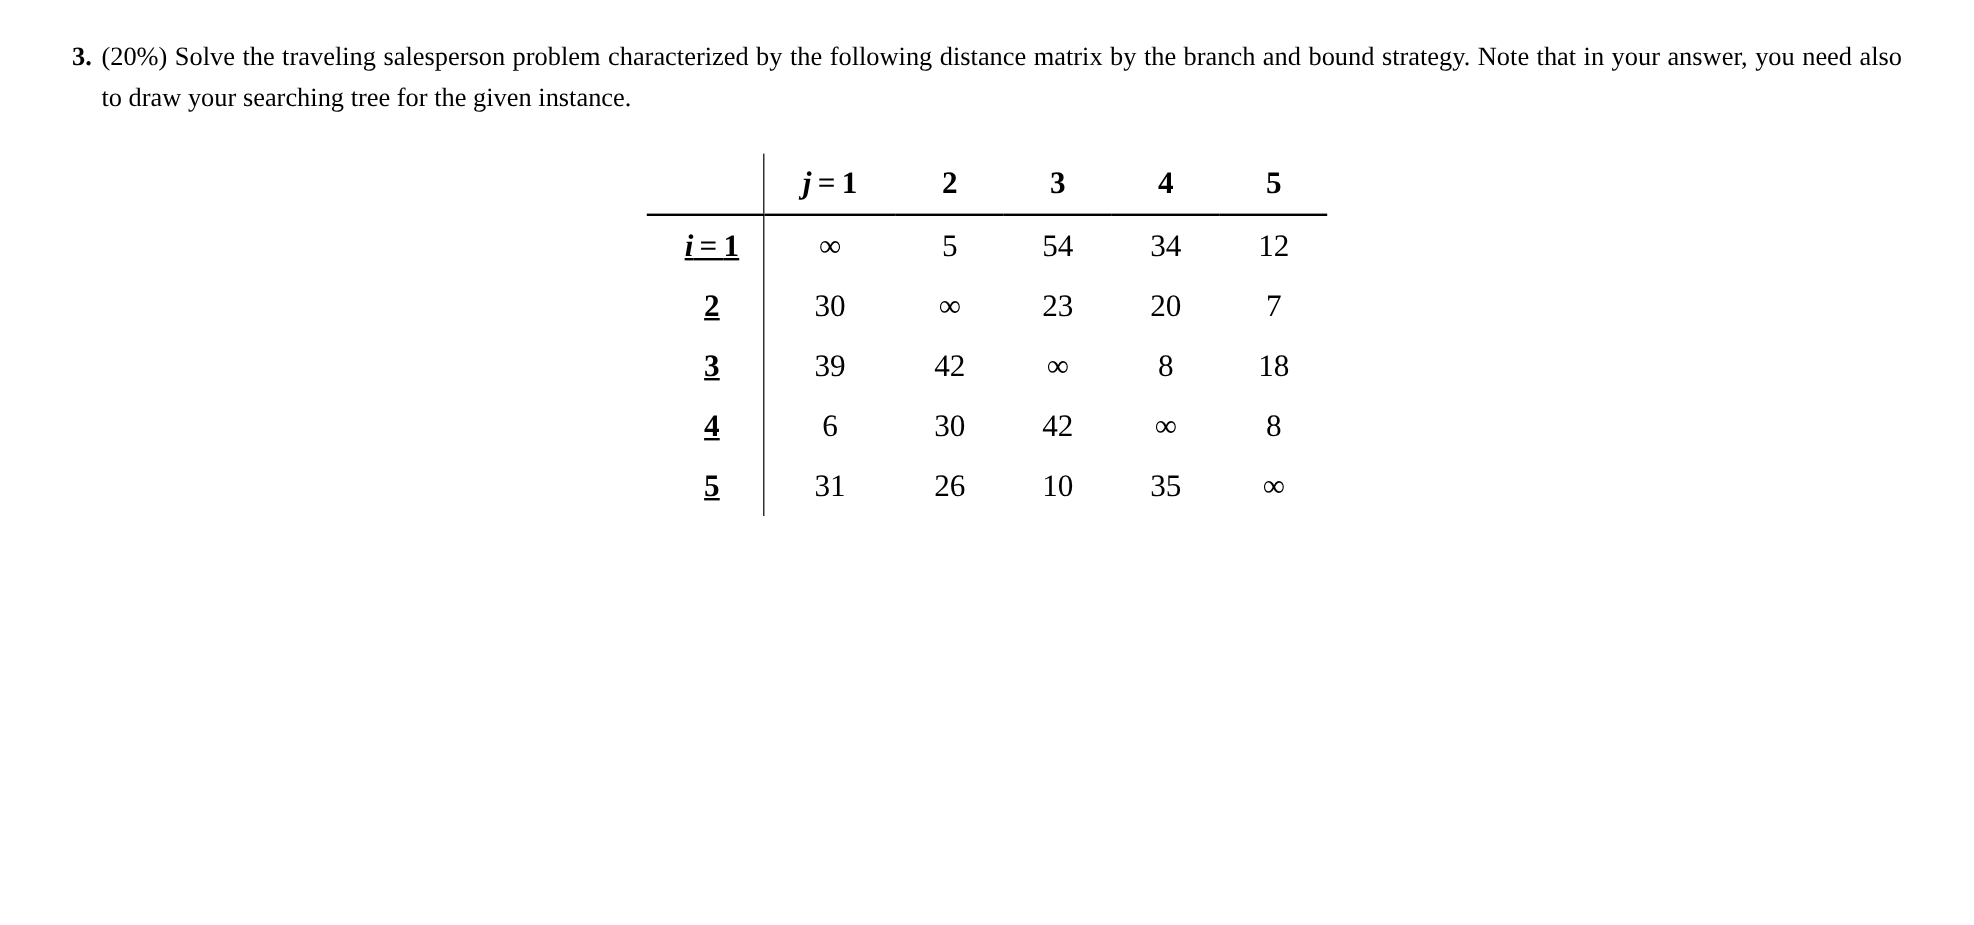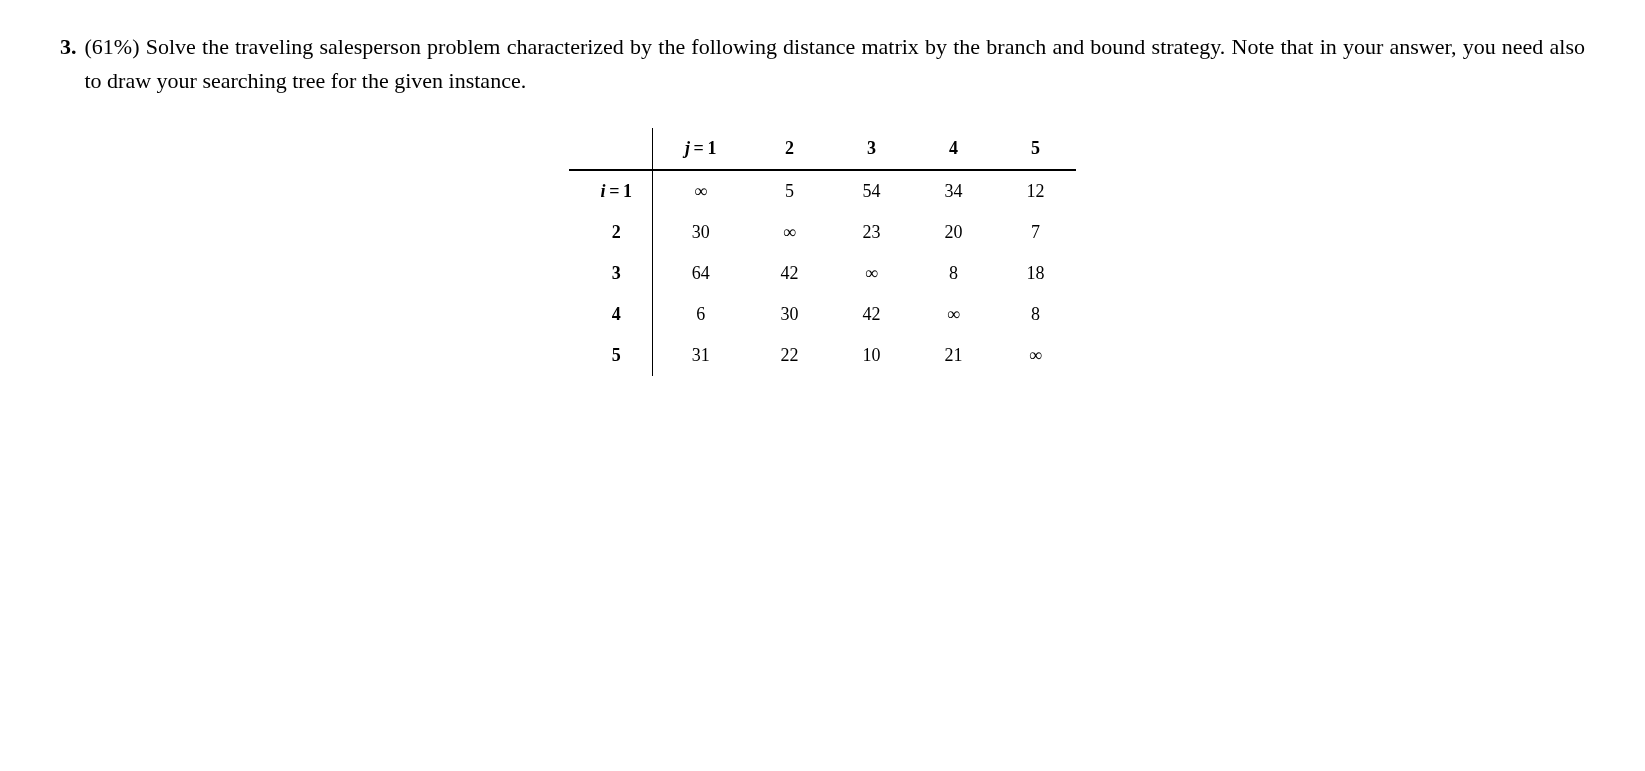--- a/index.html
+++ b/index.html
@@ -37,40 +37,41 @@
     }
 
     .matrix-container {
       display: flex;
       justify-content: center;
       margin-top: 20px;
     }
 
     .matrix-table {
       border-collapse: collapse;
-      font-size: 18px;
+      font-size: 26px;
     }
 
     .matrix-table th,
     .matrix-table td {
       padding: 10px 32px;
       text-align: center;
       vertical-align: middle;
     }
 
     
     .matrix-table thead tr th {
       border-bottom: 2.5px solid #000;
       font-weight: bold;
     }
 
     .row-label {
       font-weight: bold;
       text-align: right;
       padding-right: 20px !important;
+      text-decoration: underline;
     }
 
     .header-row-label {
       border-bottom: 2.5px solid #000;
     }
 
     .corner-cell {
       border-right: 1.5px solid #000;
       border-bottom: 2.5px solid #000;
     }
@@ -81,21 +82,21 @@
     }
   </style>
 </head>
 <body>
 
 <div class="problem-header">
   <span class="problem-number">
     <span>3.</span>
   </span>
   <span class="problem-text">
-    <span>(61%)</span>
+    <span>(20%)</span>
     <span>Solve the traveling salesperson problem characterized by the following distance matrix by the branch and bound strategy. Note that in your answer, you need also to draw your searching tree for the given instance.</span>
   </span>
 </div>
 
 <div class="matrix-container">
   <table class="matrix-table">
     <thead>
       <tr>
         <th class="corner-cell"></th>
         <th class="header-row-label"><i>j</i> = <b>1</b></th>
@@ -117,37 +118,37 @@
       <tr>
         <td class="row-label col-divider"><b>2</b></td>
         <td>30</td>
         <td>∞</td>
         <td>23</td>
         <td>20</td>
         <td>7</td>
       </tr>
       <tr>
         <td class="row-label col-divider"><b>3</b></td>
-        <td>64</td>
+        <td>39</td>
         <td>42</td>
         <td>∞</td>
         <td>8</td>
         <td>18</td>
       </tr>
       <tr>
         <td class="row-label col-divider"><b>4</b></td>
         <td>6</td>
         <td>30</td>
         <td>42</td>
         <td>∞</td>
         <td>8</td>
       </tr>
       <tr>
         <td class="row-label col-divider"><b>5</b></td>
         <td>31</td>
-        <td>22</td>
+        <td>26</td>
         <td>10</td>
-        <td>21</td>
+        <td>35</td>
         <td>∞</td>
       </tr>
     </tbody>
   </table>
 </div>
 
 </body></html>

